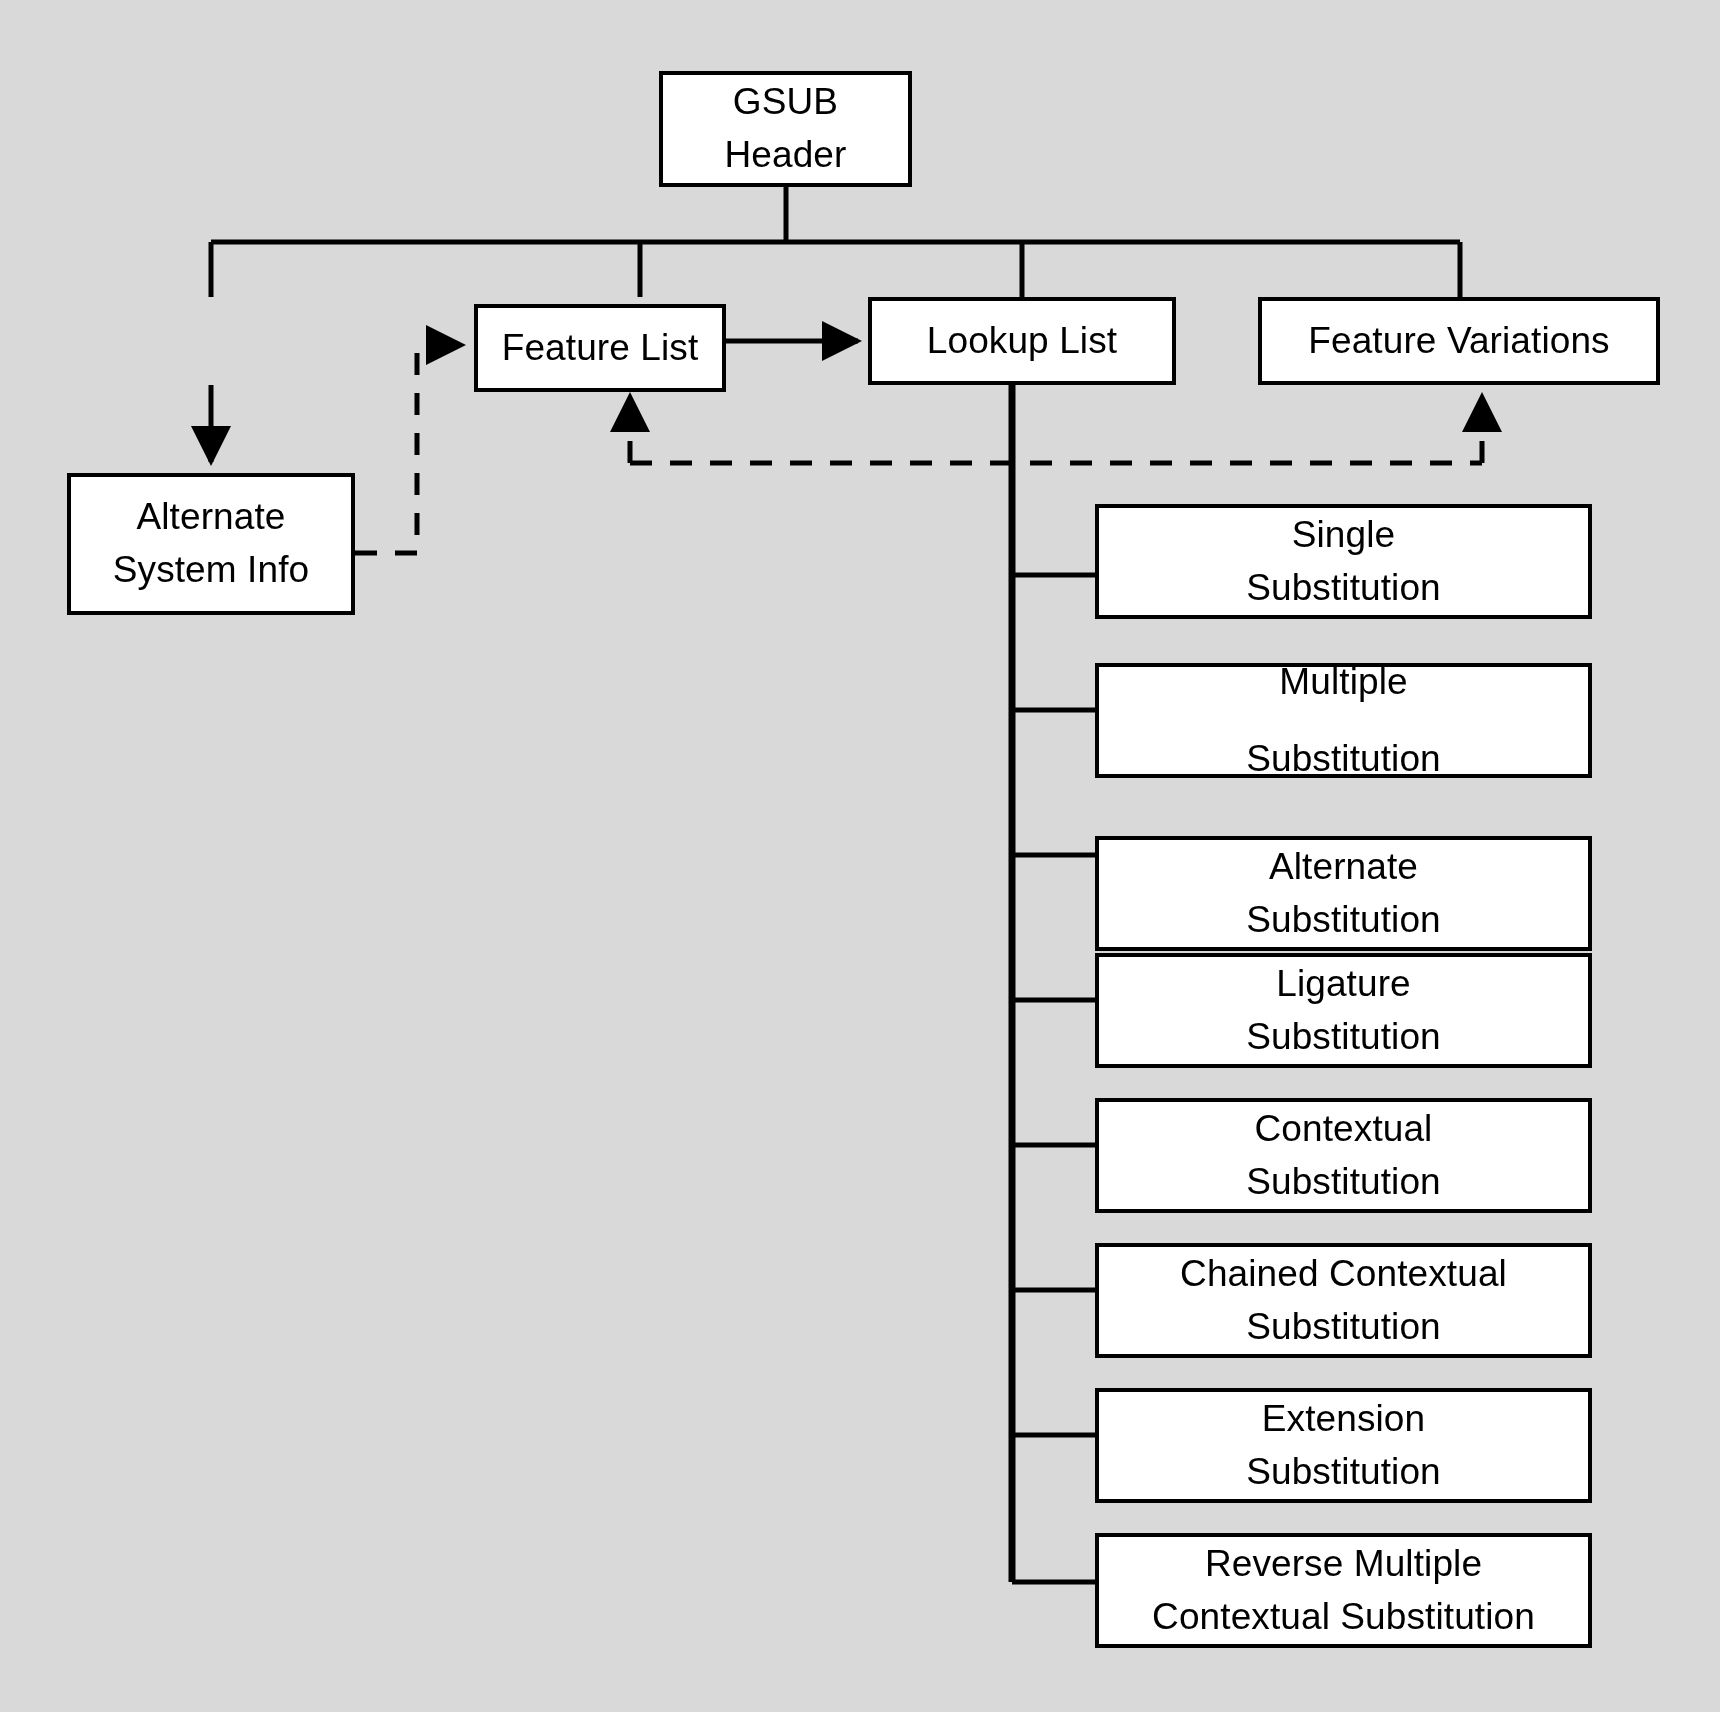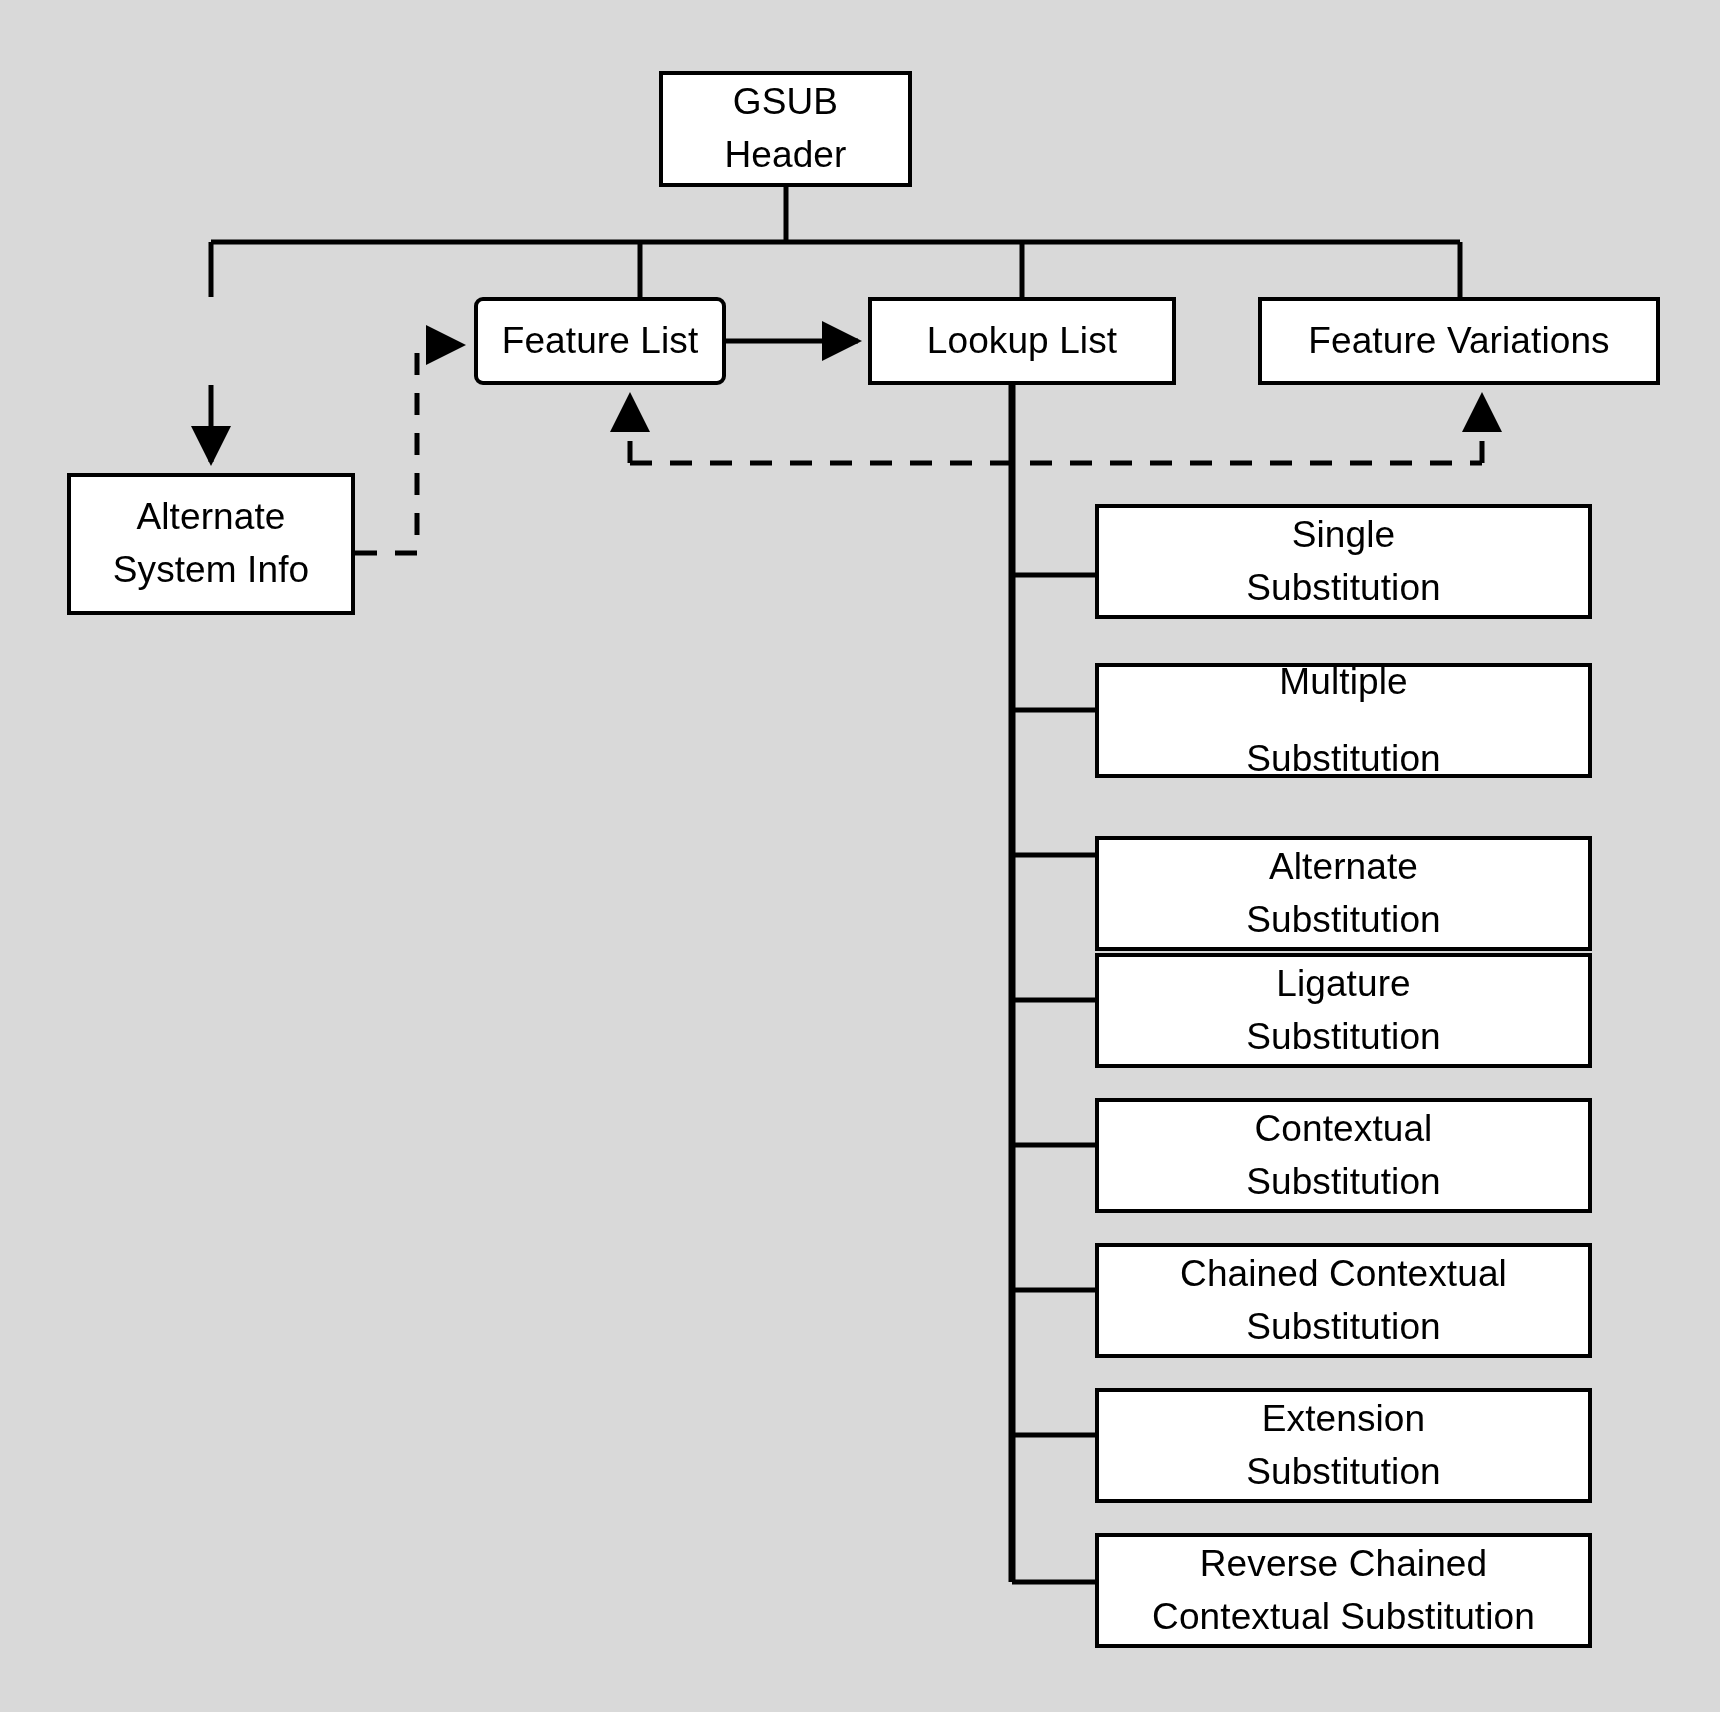--- a/index.html
+++ b/index.html
@@ -98,21 +98,21 @@
       <path d="M1012,1582 L1095,1582" stroke="#000" stroke-width="5" fill="none"></path>
     </g>
   </svg>
 
   <div class="node-box" style="left:659px; top:71px; width:253px; height:116px;">
     <span class="line">GSUB</span>
     <span class="line">Header</span>
   </div>
 
 
-  <div class="node-box" style="left:474px; top:297px; width:252px; height:88px;border-radius:9px;">
+  <div class="node-box" style="left:474px; top:304px; width:252px; height:88px;">
     <span class="line">Feature List</span>
   </div>
 
   <div class="node-box" style="left:868px; top:297px; width:308px; height:88px;">
     <span class="line">Lookup List</span>
   </div>
 
   <div class="node-box" style="left:1258px; top:297px; width:402px; height:88px;">
     <span class="line">Feature Variations</span>
   </div>
@@ -151,17 +151,17 @@
     <span class="line">Chained Contextual</span>
     <span class="line">Substitution</span>
   </div>
 
   <div class="node-box" style="left:1095px; top:1388px; width:497px; height:115px;text-align:right;">
     <span class="line">Extension</span>
     <span class="line">Substitution</span>
   </div>
 
   <div class="node-box" style="left:1095px; top:1533px; width:497px; height:115px;">
-    <span class="line">Reverse Chained</span>
+    <span class="line">Reverse Multiple</span>
     <span class="line">Contextual Substitution</span>
   </div>
 
 </div>
 
 </body></html>

